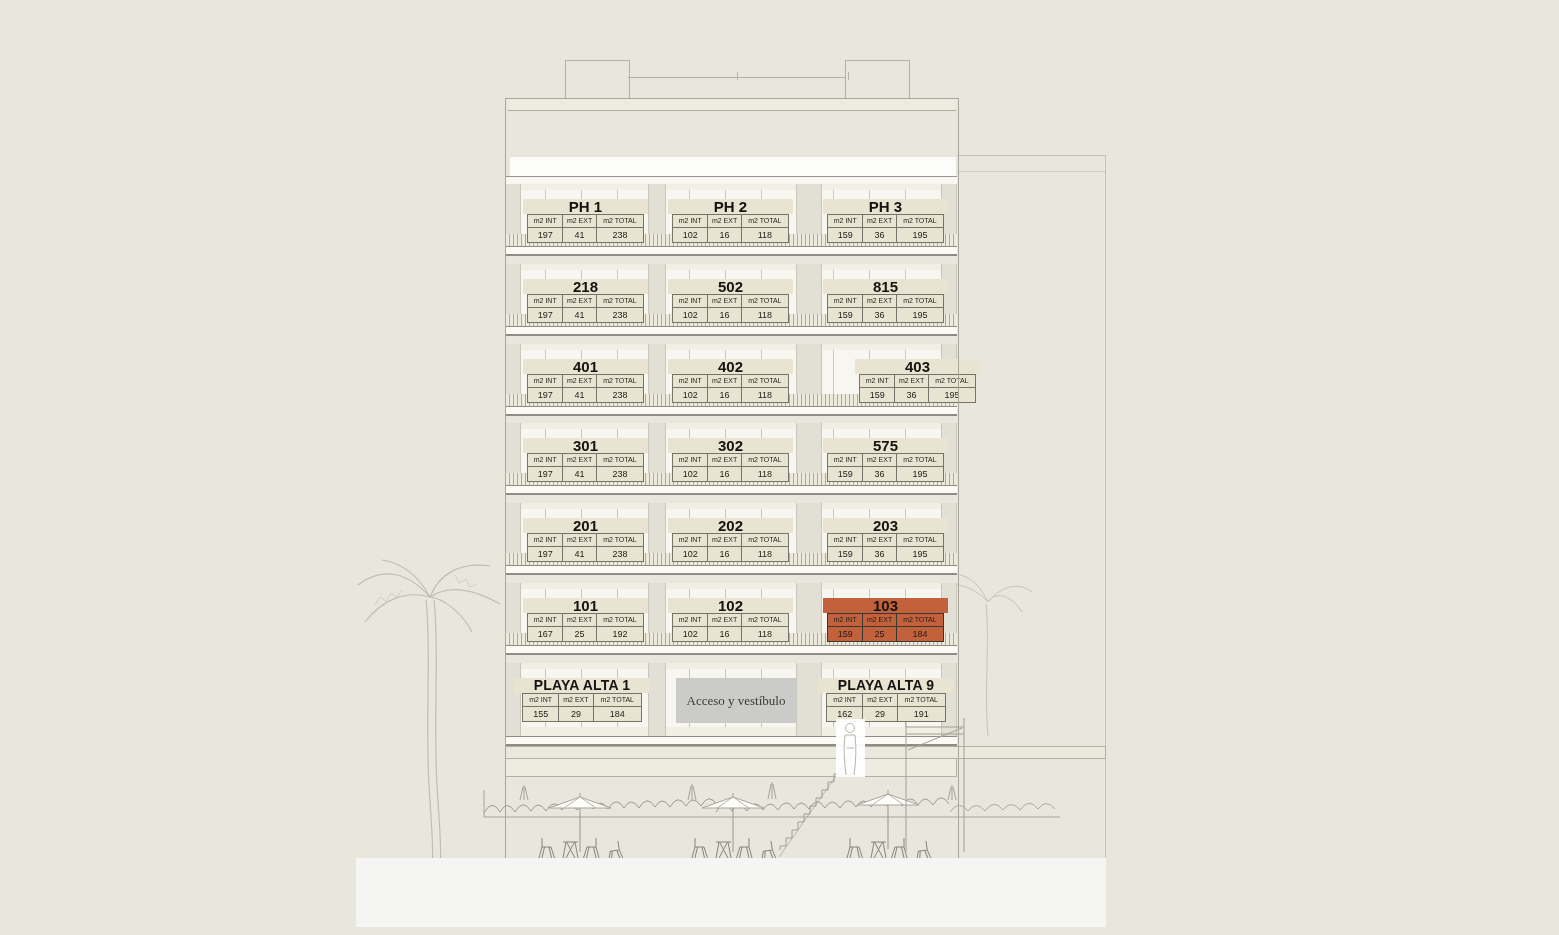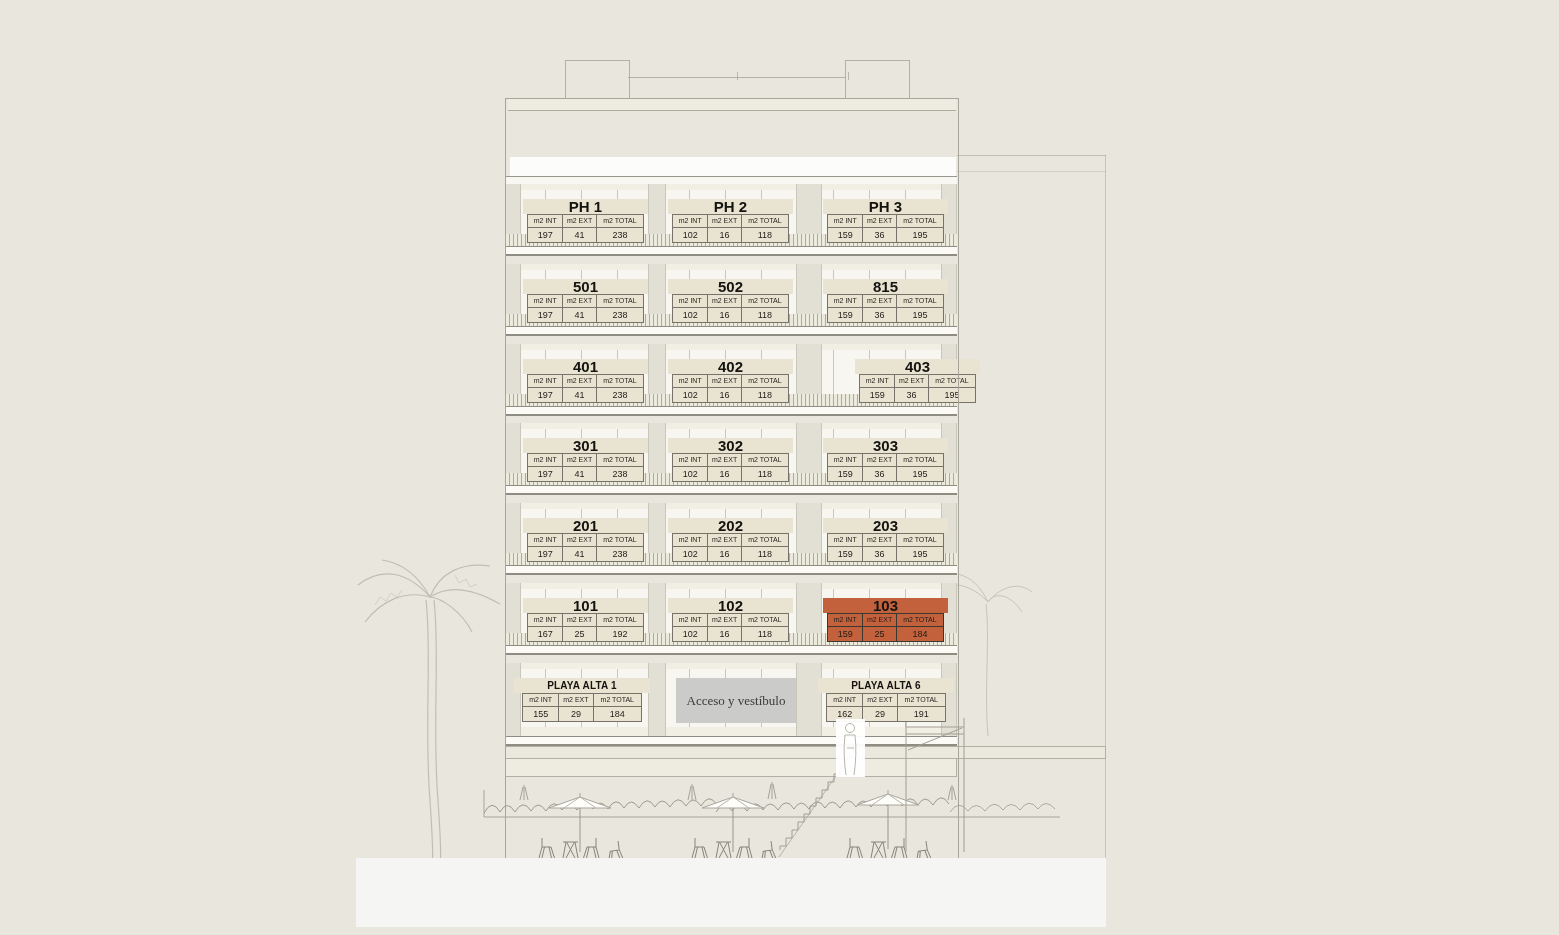--- a/index.html
+++ b/index.html
@@ -46,21 +46,21 @@
   .unit-label{height:15px;line-height:15px;text-align:center;font-weight:bold;font-size:15px;
     color:#141310;background:var(--card,#e9e4d2);}
   .unit-table{width:115px;margin:0 auto;display:grid;grid-template-columns:35fr 33fr 47fr;
     gap:1px;background:#76736a;border:1px solid #76736a;}
   .cell{background:var(--card,#e9e4d2);text-align:center;color:#1e1c18;}
   .hcell{height:12px;line-height:12px;font-size:7px;}
   .vcell{height:14px;line-height:14px;font-size:9px;text-align:center;}
   .unit-card.hl .unit-label,.unit-card.hl .cell{background:var(--hl,#c2613c);}
   .unit-card.hl .unit-table{background:#3a372f;border-color:#3a372f;}
   .floor-row.ground .unit-card{width:136px;}
-  .floor-row.ground .unit-label{font-size:10px;letter-spacing:.2px;}
+  .floor-row.ground .unit-label{font-size:14px;letter-spacing:.2px;}
   .floor-row.ground .unit-table{width:118px;}
 
   .lobby{left:676px;top:678px;width:120px;height:45px;background:var(--lobby,#cbcbca);z-index:4;
     display:flex;align-items:center;justify-content:center;font-family:"Liberation Serif",serif;
     font-size:13px;color:#3a3a36;}
 
   
   .deck-band{left:505px;top:746px;width:601px;height:13px;background:#ebe9de;border:1px solid #b2afa5;box-sizing:border-box;z-index:1;}
   .base-band{left:505px;top:759px;width:452px;height:18px;background:#eeece1;border:1px solid #b2afa5;border-top:none;box-sizing:border-box;z-index:1;}
 
@@ -161,21 +161,21 @@
       <div class="floor-row" style="top: 263.8px;">
         <div class="facade"></div>
         <div class="glazing"></div>
         <div class="fcol" style="left: 0px; width: 16px;"></div>
         <div class="fcol" style="left: 143px; width: 18px;"></div>
         <div class="fcol" style="left: 291px; width: 26px;"></div>
         <div class="fcol" style="left: 436px; width: 16px;"></div>
         <div class="hatch"></div>
         <div class="slab"></div>
         <div class="unit-card" style="left: 18px;">
-    <div class="unit-label">501</div>
+    <div class="unit-label">218</div>
     <div class="unit-table">
       <div class="cell hcell">m2 INT</div>
       <div class="cell hcell">m2 EXT</div>
       <div class="cell hcell">m2 TOTAL</div>
       <div class="cell vcell">197</div>
       <div class="cell vcell">41</div>
       <div class="cell vcell">238</div>
     </div>
   </div>
         <div class="unit-card" style="left: 163px;">
@@ -269,21 +269,21 @@
     <div class="unit-table">
       <div class="cell hcell">m2 INT</div>
       <div class="cell hcell">m2 EXT</div>
       <div class="cell hcell">m2 TOTAL</div>
       <div class="cell vcell">102</div>
       <div class="cell vcell">16</div>
       <div class="cell vcell">118</div>
     </div>
   </div>
         <div class="unit-card" style="left: 318px;">
-    <div class="unit-label">303</div>
+    <div class="unit-label">575</div>
     <div class="unit-table">
       <div class="cell hcell">m2 INT</div>
       <div class="cell hcell">m2 EXT</div>
       <div class="cell hcell">m2 TOTAL</div>
       <div class="cell vcell">159</div>
       <div class="cell vcell">36</div>
       <div class="cell vcell">195</div>
     </div>
   </div>
       </div>
@@ -386,21 +386,21 @@
     <div class="unit-table">
       <div class="cell hcell">m2 INT</div>
       <div class="cell hcell">m2 EXT</div>
       <div class="cell hcell">m2 TOTAL</div>
       <div class="cell vcell">155</div>
       <div class="cell vcell">29</div>
       <div class="cell vcell">184</div>
     </div>
   </div>
         <div class="unit-card" style="left: 313px;">
-    <div class="unit-label">PLAYA ALTA 6</div>
+    <div class="unit-label">PLAYA ALTA 9</div>
     <div class="unit-table">
       <div class="cell hcell">m2 INT</div>
       <div class="cell hcell">m2 EXT</div>
       <div class="cell hcell">m2 TOTAL</div>
       <div class="cell vcell">162</div>
       <div class="cell vcell">29</div>
       <div class="cell vcell">191</div>
     </div>
   </div>
       </div>

